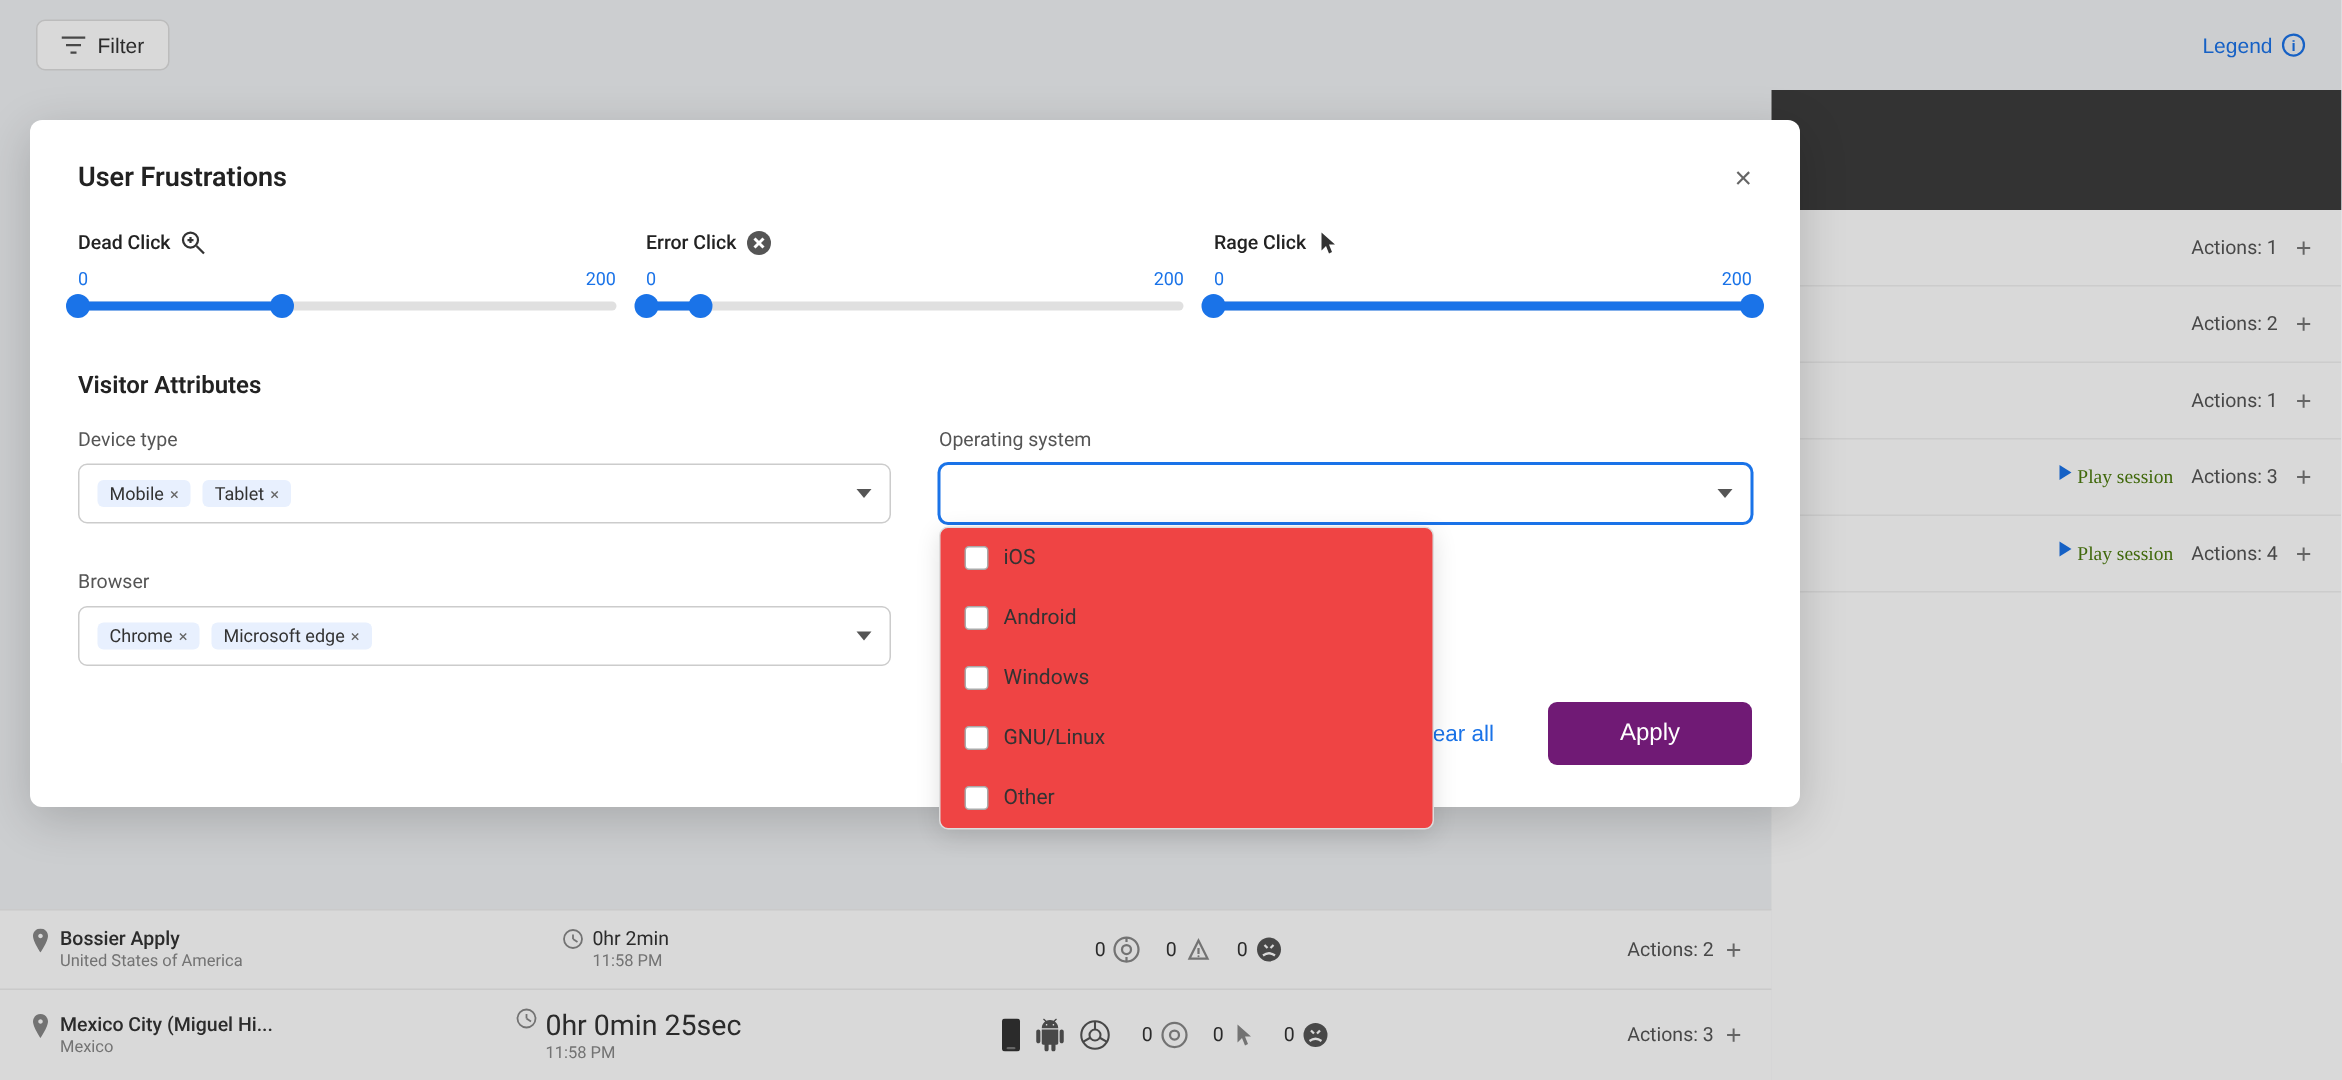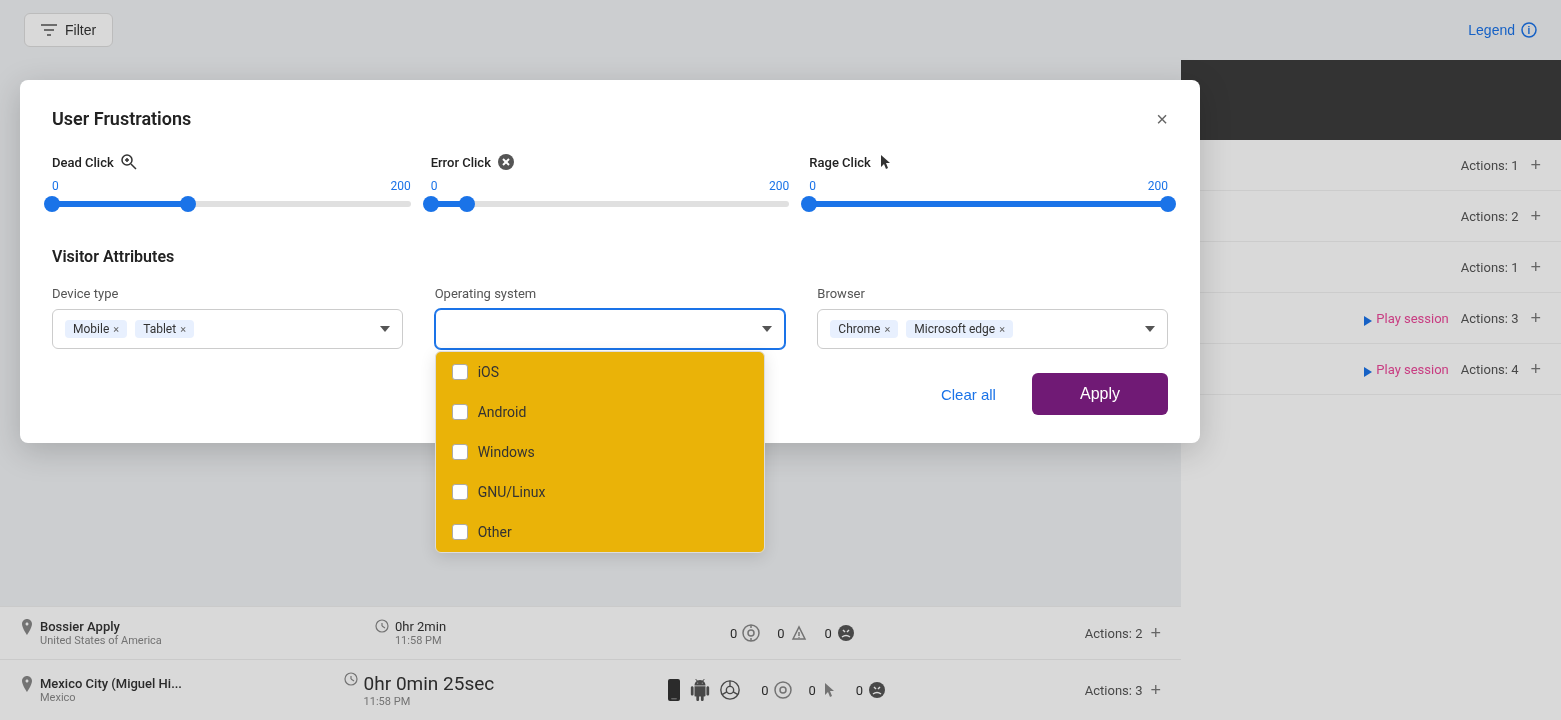--- a/index.html
+++ b/index.html
@@ -77,26 +77,27 @@
     .session-row {
       display: flex;
       align-items: center;
       justify-content: flex-end;
       padding: 16px 20px;
       border-bottom: 1px solid #f0f0f0;
       gap: 12px;
     }
 
     .play-session-link {
-      color: #ec4899;
+      color: #4d7c0f;
       font-size: 13px;
       cursor: pointer;
       display: flex;
-      align-items: flex-end;
+      align-items: flex-start;
       gap: 4px;
+      font-family: Liberation Serif, serif;
     }
 
     .play-icon {
       width: 0;
       height: 0;
       border-top: 5px solid transparent;
       border-bottom: 5px solid transparent;
       border-left: 8px solid #1a73e8;
     }
 
@@ -270,21 +271,21 @@
     
     .visitor-title {
       font-size: 16px;
       font-weight: 600;
       color: #222;
       margin-bottom: 20px;
     }
 
     .attributes-grid {
       display: grid;
-      grid-template-columns: 1fr 1fr 1fr;
+      grid-template-columns: 1fr 1fr;
       gap: 32px;
       margin-bottom: 24px;
     }
 
     .attr-label {
       font-size: 13px;
       color: #555;
       margin-bottom: 8px;
     }
 
@@ -338,21 +339,21 @@
       border: none;
       outline: none;
       font-size: 13px;
       flex: 1;
       min-width: 40px;
     }
 
     
     .dropdown-menu {
       position: absolute;
-      background: #eab308;
+      background: #ef4444;
       border: 1px solid #ddd;
       border-radius: 6px;
       box-shadow: 0 4px 16px rgba(0,0,0,0.12);
       width: 330px;
       z-index: 30;
       top: 100%;
       left: 0;
       margin-top: 2px;
     }
 

